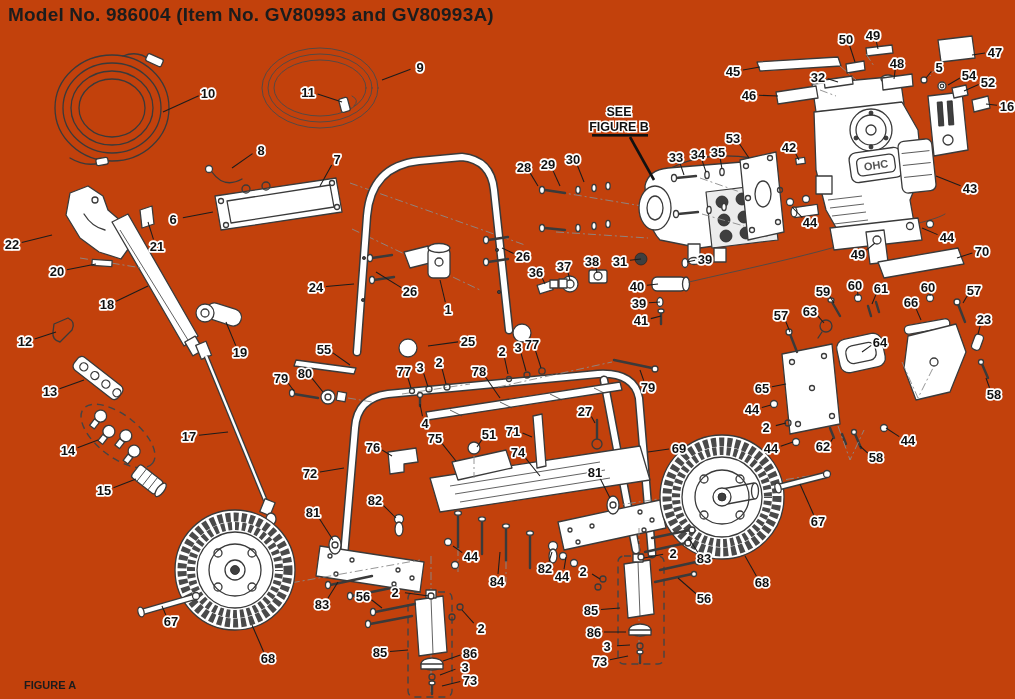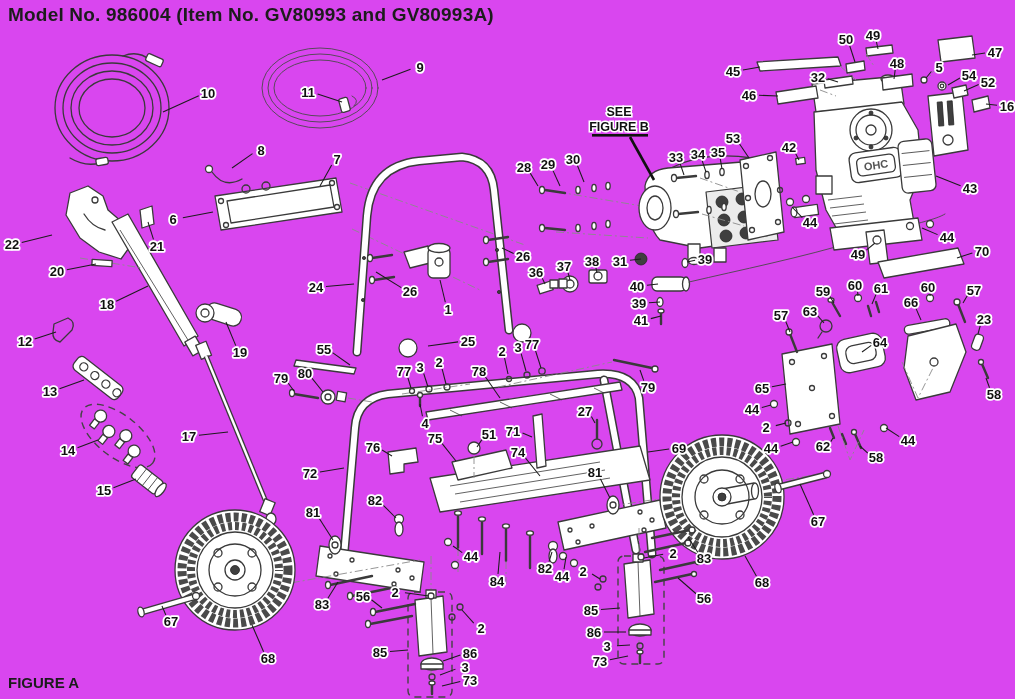--- a/index.html
+++ b/index.html
@@ -1,20 +1,20 @@
 <!DOCTYPE html>
 <html><head>
 <meta charset="utf-8">
 <style>
   html,body{margin:0;padding:0;background:#fff;}
-  .page{position:relative;width:1015px;height:699px;background:#d946ef;overflow:hidden;
+  .page{position:relative;width:1015px;height:699px;background:#c2410c;overflow:hidden;
         font-family:"Liberation Sans",sans-serif;}
   .page-title{position:absolute;top:4px;left:8px;margin:0;font-size:19px;font-weight:bold;
         color:#1c1c1c;letter-spacing:.2px;}
-  .figure-label{position:absolute;left:8px;bottom:8px;font-size:15px;font-weight:bold;color:#1c1c1c;}
+  .figure-label{position:absolute;left:24px;bottom:8px;font-size:11px;font-weight:bold;color:#1c1c1c;}
   svg{position:absolute;top:0;left:0;}
   .ln{fill:none;stroke:#3a3a3a;stroke-width:1.3;stroke-linecap:round;stroke-linejoin:round}
   .lnt{fill:none;stroke:#4a4a4a;stroke-width:.9;stroke-linecap:round}
   .pf{fill:#fff;stroke:#3a3a3a;stroke-width:1.3;stroke-linejoin:round}
   .pg{fill:#ececec;stroke:#3a3a3a;stroke-width:1.2;stroke-linejoin:round}
   .dk{fill:#3f3f3f;stroke:#262626;stroke-width:.8}
   .dash{fill:none;stroke:#8a8a8a;stroke-width:.9;stroke-dasharray:8 3 2 3}
   .dashbox{fill:none;stroke:#444;stroke-width:1.4;stroke-dasharray:7 5}
   .tube-o{fill:none;stroke:#3a3a3a;stroke-width:9;stroke-linecap:round;stroke-linejoin:round}
   .tube-i{fill:none;stroke:#fff;stroke-width:6;stroke-linecap:round;stroke-linejoin:round}

